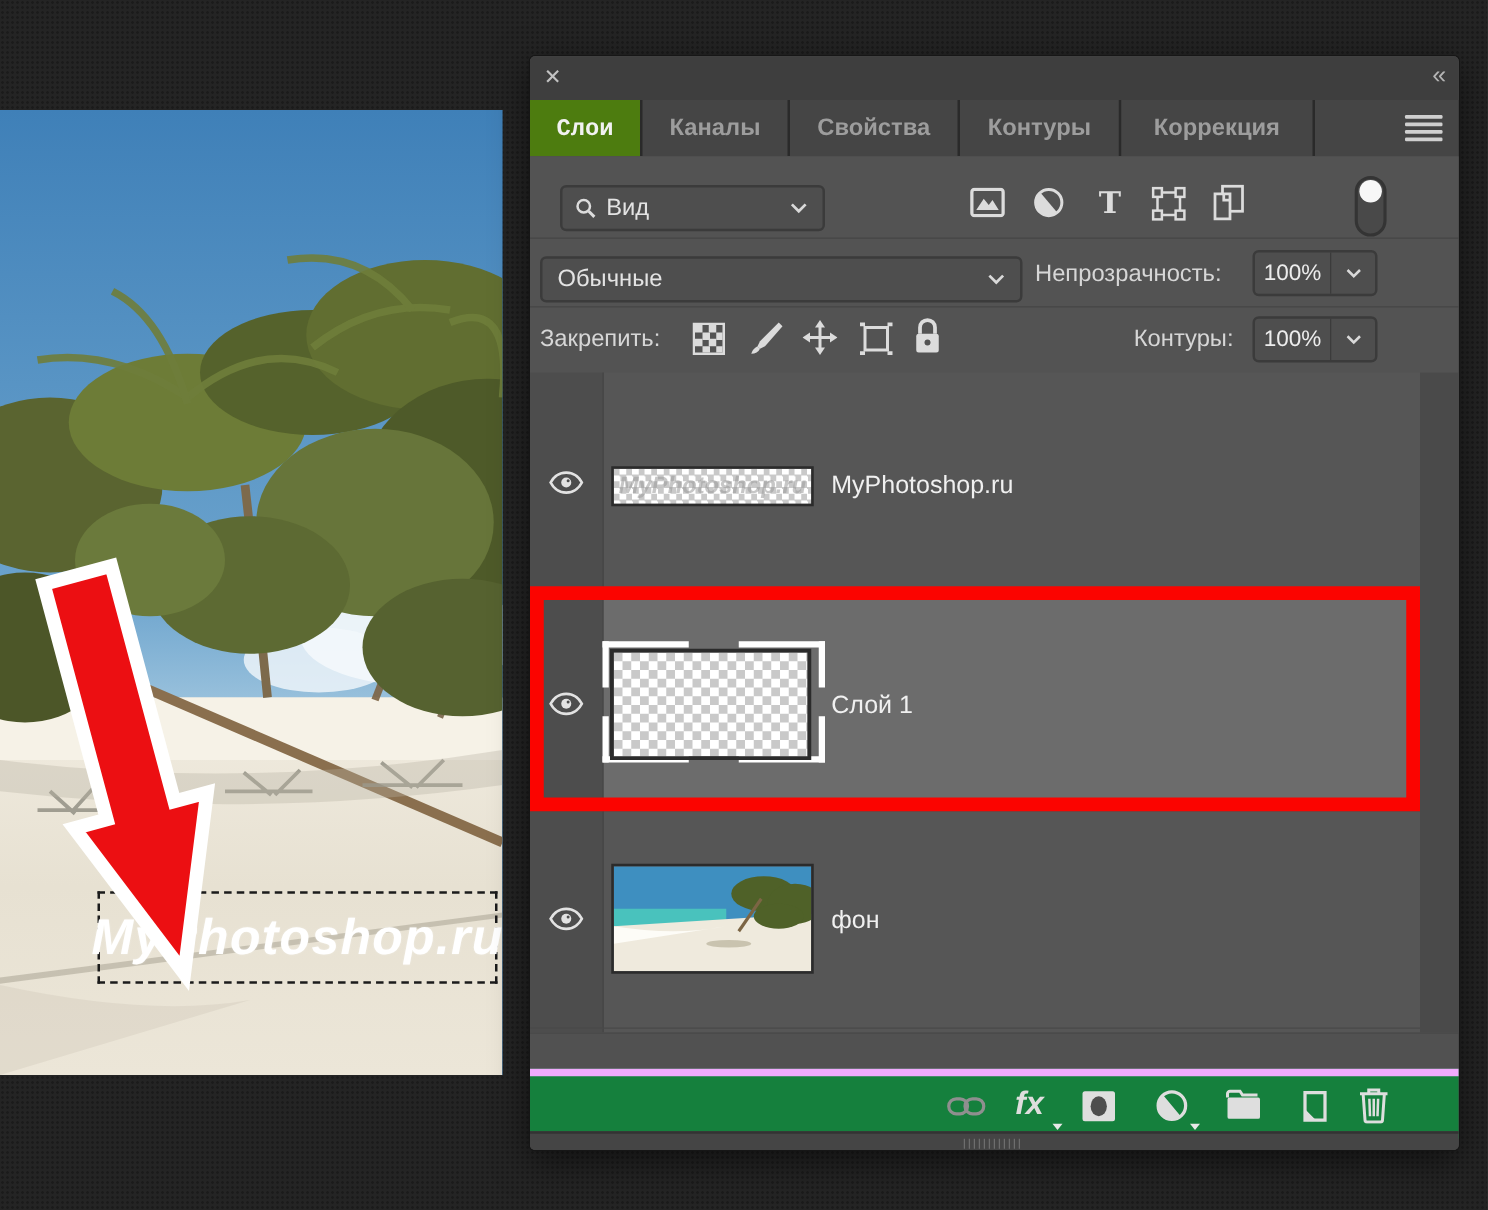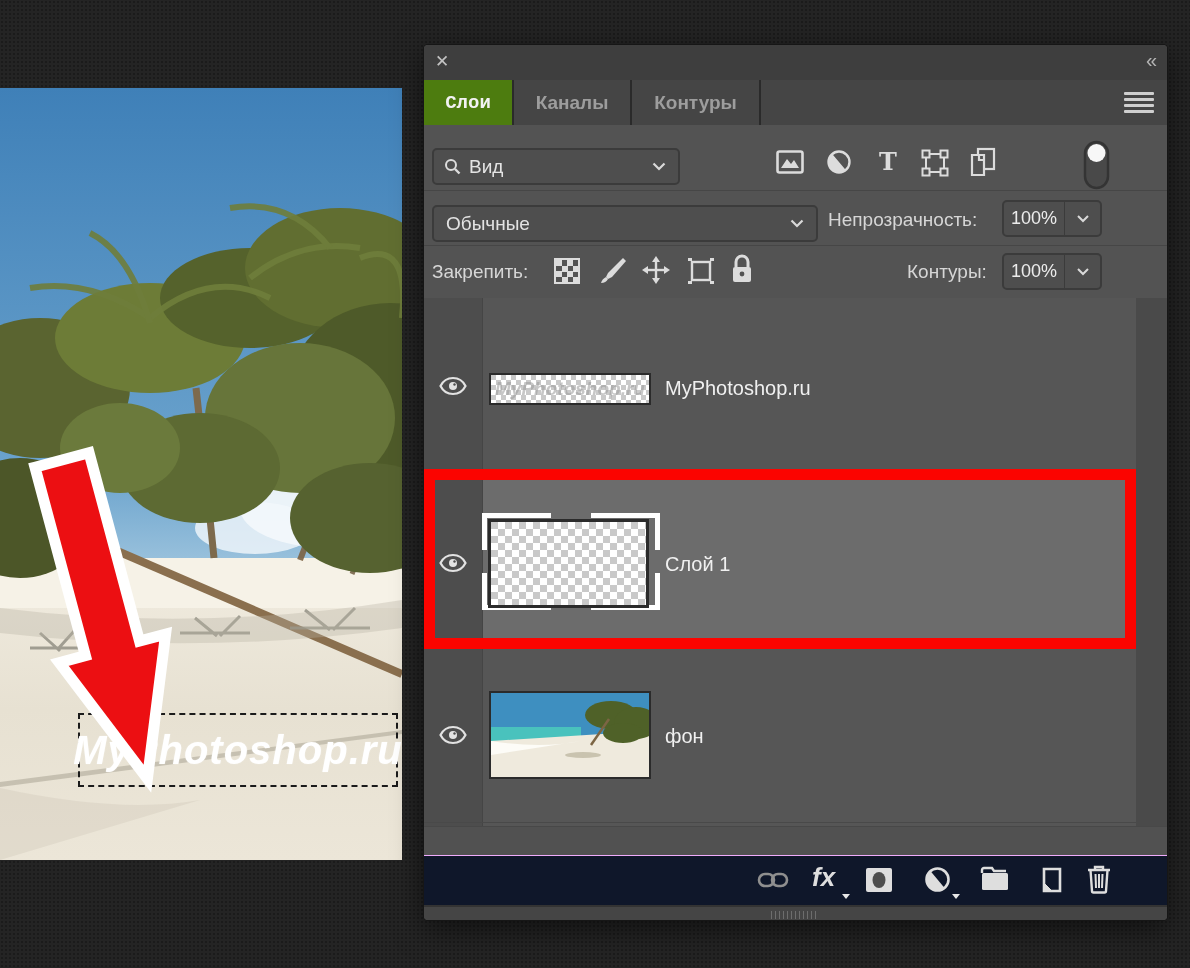--- a/index.html
+++ b/index.html
@@ -58,21 +58,21 @@
   .checker{background:conic-gradient(#ffffff 25%, #c9c9c9 25% 50%, #ffffff 50% 75%, #c9c9c9 75%);}
   .ghost{position:absolute;left:0;top:0;width:100%;height:100%;display:flex;align-items:center;justify-content:center;
          color:#9a9a9a;opacity:.55;font-size:19px;font-weight:bold;font-style:italic;overflow:hidden;white-space:nowrap;}
   .selbg{position:absolute;left:59px;top:0;width:653px;height:100%;background:#6c6c6c;}
   .bracket{position:absolute;width:64px;height:32px;}
   .redbox{position:absolute;left:0;top:171px;width:712px;height:180px;box-sizing:border-box;
           border:11px solid #fb0400;pointer-events:none;z-index:6;}
   .spacer{left:0;top:781px;width:100%;height:29px;background:#515151;border-top:1px solid #484848;}
 
   
-  .toolbar{left:0;top:810px;width:100%;height:50px;background:#0f172a;border-top:1px solid #f0abfc;}
+  .toolbar{left:0;top:810px;width:100%;height:50px;background:#15803d;border-top:6px solid #f0abfc;}
   .tbtri{position:absolute;width:0;height:0;border-left:4px solid transparent;border-right:4px solid transparent;
          border-top:5px solid #e8e8e8;}
   .resize{left:0;top:860px;width:100%;height:15px;background:#454545;border-top:2px solid #333333;}
   .ribs{position:absolute;left:347px;top:4px;display:flex;cursor:row-resize;}
   .ribs div{width:1px;height:8px;background:#6d6d6d;margin-right:3px;}
 </style>
 </head>
 <body>
 
 <div class="stage">
@@ -149,36 +149,38 @@
   <div class="abs panel">
 
     <div class="abs hdr">
       <span class="x">✕</span>
       <span class="collapse">«</span>
     </div>
 
     <div class="abs tabs">
       <div class="tab active" style="width:88px;">Слои</div>
       <div class="tab" style="width:116px;">Каналы</div>
+      <div class="tab" style="width:134px;">Свойства</div>
       <div class="tab" style="width:127px;">Контуры</div>
+      <div class="tab" style="width:153px;">Коррекция</div>
       <div class="tabfill">
         <div class="menubars">
             <div></div>
             <div></div>
             <div></div>
             <div></div>
           </div>
       </div>
     </div>
 
     <div class="abs controls">
       <div class="hline" style="top:65px;"></div>
       <div class="hline" style="top:120px;"></div>
 
-      <div class="dropdown" style="left:8px;top:23px;width:248px;">
+      <div class="dropdown" style="left:24px;top:23px;width:212px;">
         <span class="icon" style="position:static;margin:0 8px 0 10px;">
           <svg width="17" height="17" viewBox="0 0 17 17">
               <circle cx="7" cy="7" r="5" fill="none" stroke="#dcdcdc" stroke-width="2"></circle>
               <line x1="11" y1="11" x2="15.5" y2="15.5" stroke="#dcdcdc" stroke-width="2.4"></line>
             </svg>
         </span>
         <span>Вид</span>
         <span class="icon" style="position:static;margin-left:auto;margin-right:12px;">
           <svg width="14" height="9" viewBox="0 0 14 9">
               <path d="M1.5 1.5 L7 7 L12.5 1.5" fill="none" stroke="#d9d9d9" stroke-width="2.2"></path>

